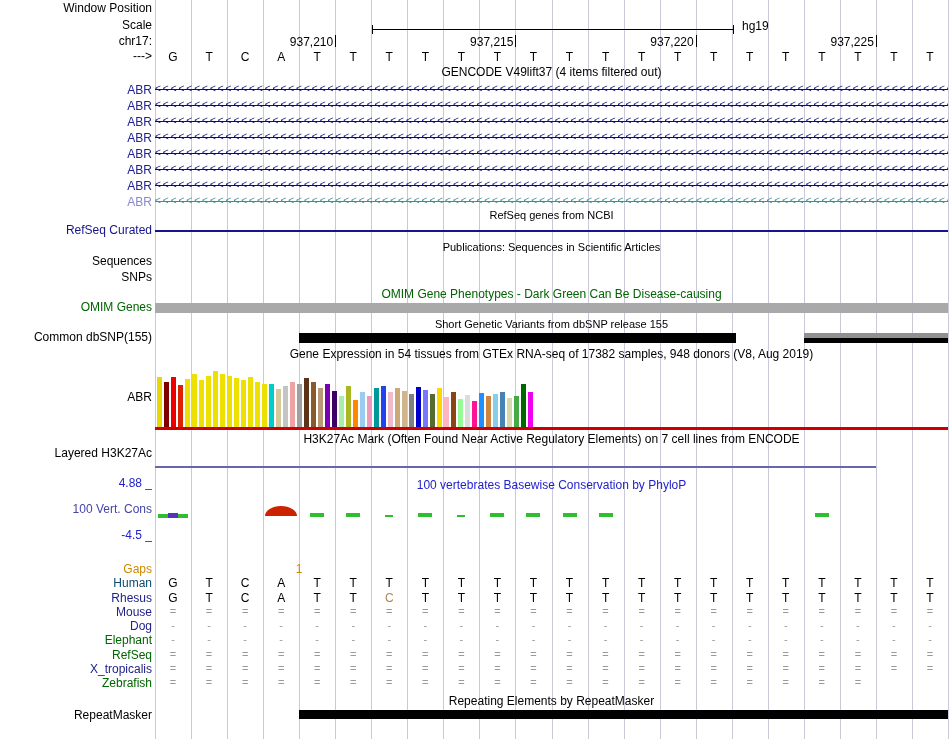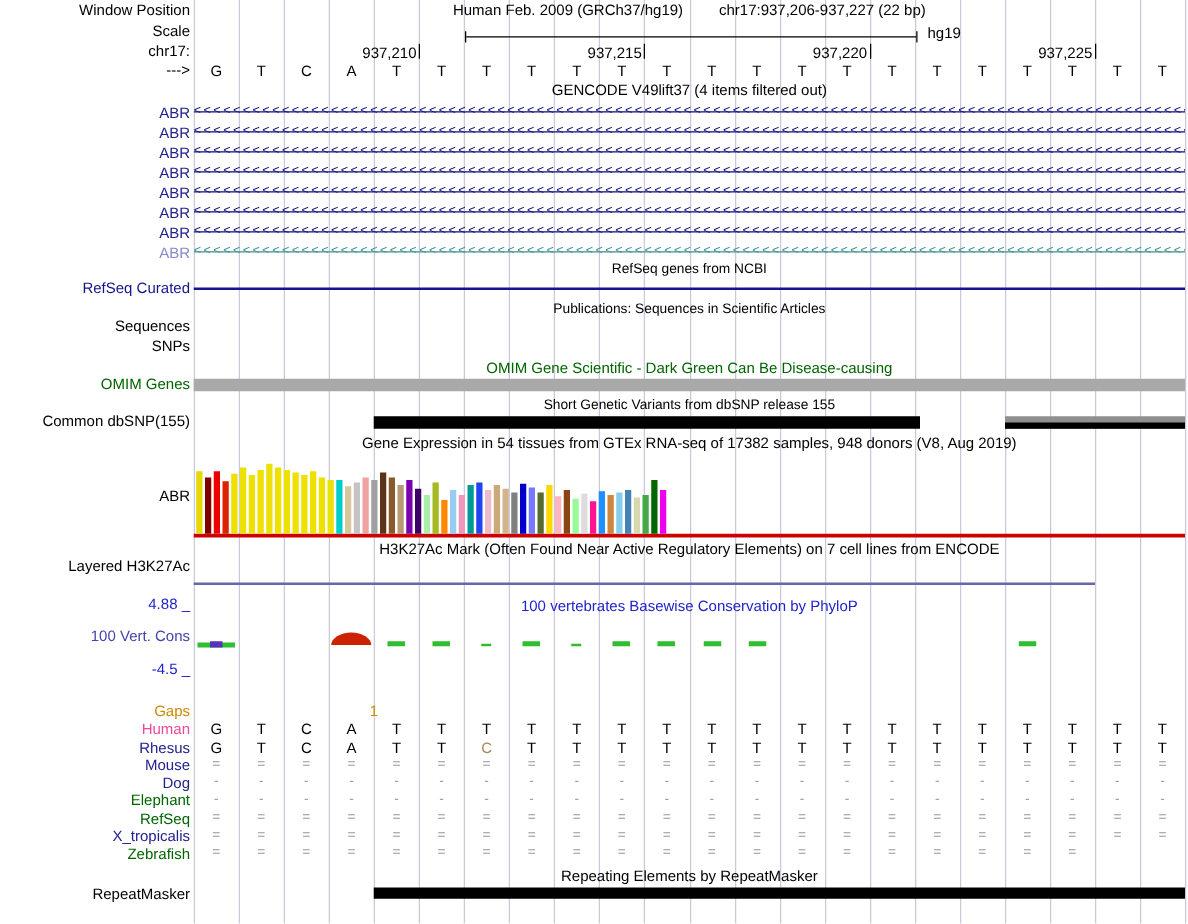--- a/index.html
+++ b/index.html
@@ -9,46 +9,41 @@
   .title{position:absolute;left:155px;width:793px;text-align:center;line-height:13px;z-index:2;}
   .t11{font-size:11px;}
   .bar{position:absolute;z-index:1;}
 </style>
 </head>
 <body>
 
 <div id="browser">
 
   <div class="lbl" style="top:2px">Window Position</div>
-  <div class="title" style="top:2px">
-    <span>Human Feb. 2009 (GRCh37/hg19)</span>
-    <span style="display:inline-block;width:22px"></span>
-    <span>chr17:937,206-937,227 (22 bp)</span>
-  </div>
 
   <div class="lbl" style="top:19px">Scale</div>
   <div class="bar" style="left: 372px; top: 25px; width: 1px; height: 9px; background: rgb(0, 0, 0);"></div>
   <div class="bar" style="left: 373px; top: 29px; width: 360px; height: 1px; background: rgb(0, 0, 0);"></div>
   <div class="bar" style="left: 733px; top: 25px; width: 1px; height: 9px; background: rgb(0, 0, 0);"></div>
   <div style="position:absolute;left:742px;top:19px;z-index:2">hg19</div>
 
   <div class="lbl" style="top:35px">chr17:</div>
   <div class="lbl" style="top:50px">---&gt;</div>
 
   <div class="title" style="top:66px">GENCODE V49lift37 (4 items filtered out)</div>
 
   <div class="title t11" style="top:209px">RefSeq genes from NCBI</div>
   <div class="lbl" style="top: 224px; color: rgb(20, 20, 140);">RefSeq Curated</div>
   <div class="bar" style="left: 155px; top: 230px; width: 793px; height: 2px; background: rgb(20, 20, 140);"></div>
 
   <div class="title t11" style="top:241px">Publications: Sequences in Scientific Articles</div>
   <div class="lbl" style="top:255px">Sequences</div>
   <div class="lbl" style="top:271px">SNPs</div>
 
-  <div class="title" style="top: 288px; color: rgb(0, 100, 0);">OMIM Gene Scientific - Dark Green Can Be Disease-causing</div>
+  <div class="title" style="top: 288px; color: rgb(0, 100, 0);">OMIM Gene Phenotypes - Dark Green Can Be Disease-causing</div>
   <div class="lbl" style="top: 301px; color: rgb(0, 100, 0);">OMIM Genes</div>
   <div class="bar" style="left: 155px; top: 303px; width: 793px; height: 10px; background: rgb(169, 169, 169);"></div>
 
   <div class="title t11" style="top:318px">Short Genetic Variants from dbSNP release 155</div>
   <div class="lbl" style="top:331px">Common dbSNP(155)</div>
   <div class="bar" style="left: 299px; top: 333px; width: 437px; height: 10px; background: rgb(0, 0, 0);"></div>
   <div class="bar" style="left: 804px; top: 333px; width: 144px; height: 10px; background: rgb(144, 144, 144);"></div>
   <div class="bar" style="left: 804px; top: 338px; width: 144px; height: 5px; background: rgb(0, 0, 0);"></div>
 
   <div class="title" style="top:348px">Gene Expression in 54 tissues from GTEx RNA-seq of 17382 samples, 948 donors (V8, Aug 2019)</div>
@@ -224,21 +219,21 @@
     <div style="position: absolute; left: 385.295px; top: 515px; width: 8px; height: 2px; background: rgb(47, 190, 47); z-index: 2;"></div>
     <div style="position: absolute; left: 418.341px; top: 513px; width: 14px; height: 4px; background: rgb(47, 190, 47); z-index: 2;"></div>
     <div style="position: absolute; left: 457.386px; top: 515px; width: 8px; height: 2px; background: rgb(47, 190, 47); z-index: 2;"></div>
     <div style="position: absolute; left: 490.432px; top: 513px; width: 14px; height: 4px; background: rgb(47, 190, 47); z-index: 2;"></div>
     <div style="position: absolute; left: 526.477px; top: 513px; width: 14px; height: 4px; background: rgb(47, 190, 47); z-index: 2;"></div>
     <div style="position: absolute; left: 562.523px; top: 513px; width: 14px; height: 4px; background: rgb(47, 190, 47); z-index: 2;"></div>
     <div style="position: absolute; left: 598.568px; top: 513px; width: 14px; height: 4px; background: rgb(47, 190, 47); z-index: 2;"></div>
     <div style="position: absolute; left: 814.841px; top: 513px; width: 14px; height: 4px; background: rgb(47, 190, 47); z-index: 2;"></div>
     <div style="position: absolute; right: 798px; top: 562px; text-align: right; white-space: nowrap; font-size: 12px; z-index: 2; color: rgb(204, 136, 0);">Gaps</div>
     <div style="position: absolute; left: 290.182px; top: 562px; width: 18px; text-align: center; font-size: 12px; z-index: 2; color: rgb(204, 136, 0);">1</div>
-    <div style="position: absolute; right: 798px; top: 576px; text-align: right; white-space: nowrap; font-size: 12px; z-index: 2; color: #ec4899;">Human</div>
+    <div style="position: absolute; right: 798px; top: 576px; text-align: right; white-space: nowrap; font-size: 12px; z-index: 2; color: #0c4a6e;">Human</div>
     <div style="position: absolute; left: 164.023px; top: 576px; width: 18px; text-align: center; font-size: 12px; z-index: 2; color: rgb(0, 0, 0);">G</div>
     <div style="position: absolute; left: 200.068px; top: 576px; width: 18px; text-align: center; font-size: 12px; z-index: 2; color: rgb(0, 0, 0);">T</div>
     <div style="position: absolute; left: 236.114px; top: 576px; width: 18px; text-align: center; font-size: 12px; z-index: 2; color: rgb(0, 0, 0);">C</div>
     <div style="position: absolute; left: 272.159px; top: 576px; width: 18px; text-align: center; font-size: 12px; z-index: 2; color: rgb(0, 0, 0);">A</div>
     <div style="position: absolute; left: 308.205px; top: 576px; width: 18px; text-align: center; font-size: 12px; z-index: 2; color: rgb(0, 0, 0);">T</div>
     <div style="position: absolute; left: 344.25px; top: 576px; width: 18px; text-align: center; font-size: 12px; z-index: 2; color: rgb(0, 0, 0);">T</div>
     <div style="position: absolute; left: 380.295px; top: 576px; width: 18px; text-align: center; font-size: 12px; z-index: 2; color: rgb(0, 0, 0);">T</div>
     <div style="position: absolute; left: 416.341px; top: 576px; width: 18px; text-align: center; font-size: 12px; z-index: 2; color: rgb(0, 0, 0);">T</div>
     <div style="position: absolute; left: 452.386px; top: 576px; width: 18px; text-align: center; font-size: 12px; z-index: 2; color: rgb(0, 0, 0);">T</div>
     <div style="position: absolute; left: 488.432px; top: 576px; width: 18px; text-align: center; font-size: 12px; z-index: 2; color: rgb(0, 0, 0);">T</div>

